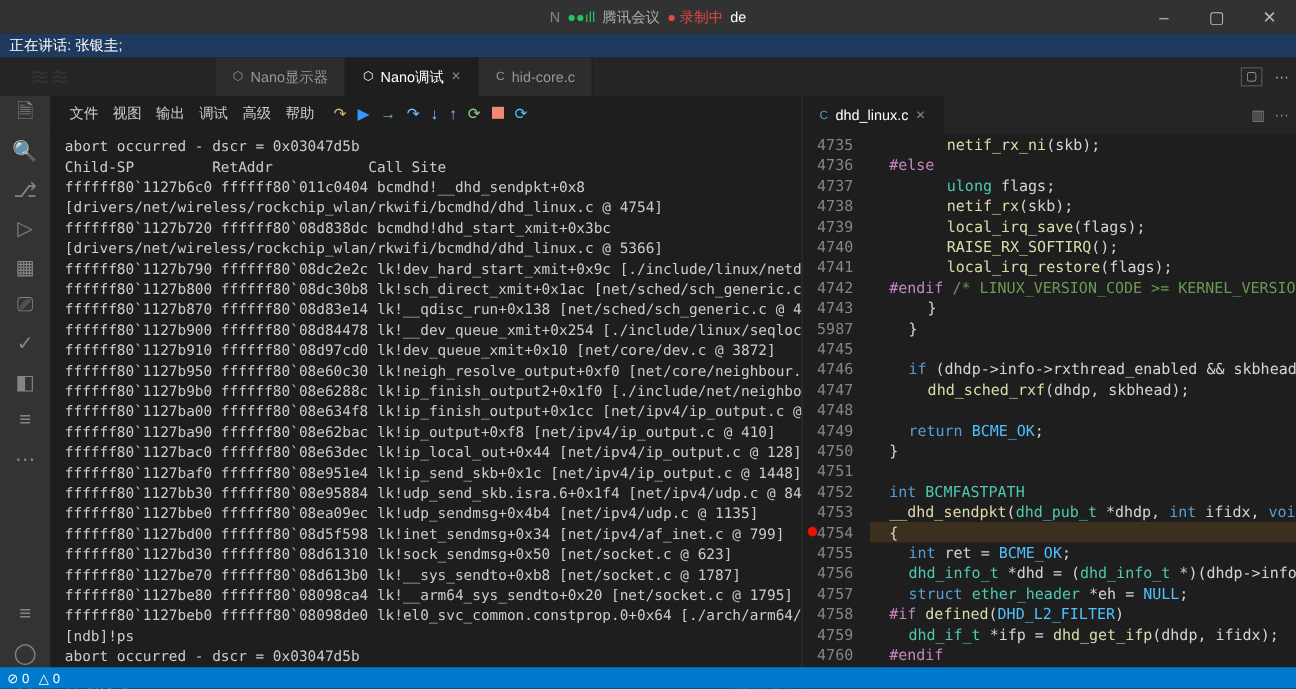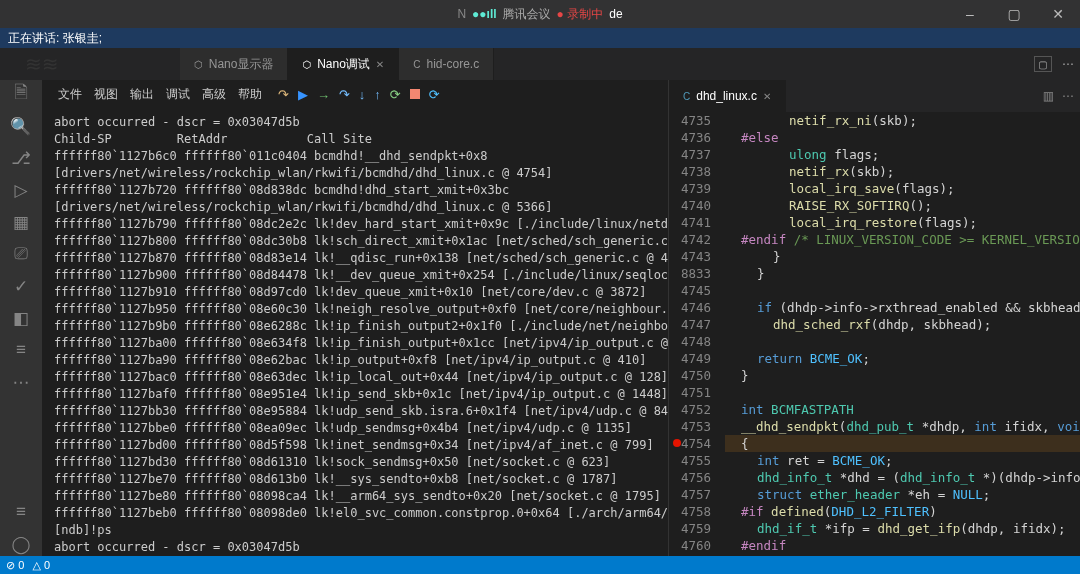--- a/index.html
+++ b/index.html
@@ -2,21 +2,21 @@
 <html><head>
 <meta charset="utf-8">
 <style>
 * { margin: 0; padding: 0; box-sizing: border-box; }
 body { font-family: "Segoe UI", "Microsoft YaHei", sans-serif; font-size: 12px; background: #1e1e1e; color: #cccccc; width: 1080px; height: 574px; overflow: hidden; position: relative; }
 .titlebar { height: 28px; background: #323233; display: flex; align-items: center; position: relative; }
 .titlebar .menu { display: flex; padding-left: 6px; }
 .titlebar .menu-item { padding: 4px 8px; color: #bcbcbc; cursor: pointer; }
 .titlebar .center { position: absolute; left: 50%; transform: translateX(-50%); display: flex; align-items: center; gap: 6px; color: #aaa; }
 .titlebar .center .rec { color: #e64646; }
-.titlebar .center .sig { color: #5eead4; font-weight: bold; }
+.titlebar .center .sig { color: #22c55e; }
 .titlebar .right-icons { position: absolute; right: 0; display: flex; }
 .titlebar .ric { width: 44px; height: 28px; display: flex; align-items: center; justify-content: center; color: #bbb; font-size:14px; }
 .titlebar .close { font-size:14px; }
 .speaking-bar { height: 20px; background: #1e3a5f; color: #ffffff; display: flex; align-items: center; padding-left: 8px; font-size: 12px; }
 .tab-strip { height: 32px; background: #252526; display: flex; align-items: stretch; padding-left: 180px; position: relative; }
 .tab-logo-area { position: absolute; left: 25px; top: 0; width: 180px; height: 32px; display:flex; align-items:center; color:#333; font-size:20px;}
 .tab { display: flex; align-items: center; padding: 0 14px; gap: 6px; color: #969696; border-right: 1px solid #1e1e1e; background: #2d2d2d; cursor: pointer; font-size:12px;}
 .tab.active { background: #1e1e1e; color: #ffffff; }
 .tab .hex { font-size: 10px; }
 .tab .ti-close { color:#888; font-size:10px;}
@@ -195,21 +195,21 @@
           <div class="gutter">
             <div class="ln">4735</div>
             <div class="ln">4736</div>
             <div class="ln">4737</div>
             <div class="ln">4738</div>
             <div class="ln">4739</div>
             <div class="ln">4740</div>
             <div class="ln">4741</div>
             <div class="ln">4742</div>
             <div class="ln">4743</div>
-            <div class="ln">8833</div>
+            <div class="ln">5987</div>
             <div class="ln">4745</div>
             <div class="ln">4746</div>
             <div class="ln">4747</div>
             <div class="ln">4748</div>
             <div class="ln">4749</div>
             <div class="ln">4750</div>
             <div class="ln">4751</div>
             <div class="ln">4752</div>
             <div class="ln">4753</div>
             <div class="bp" style="top: 327px;"></div>

